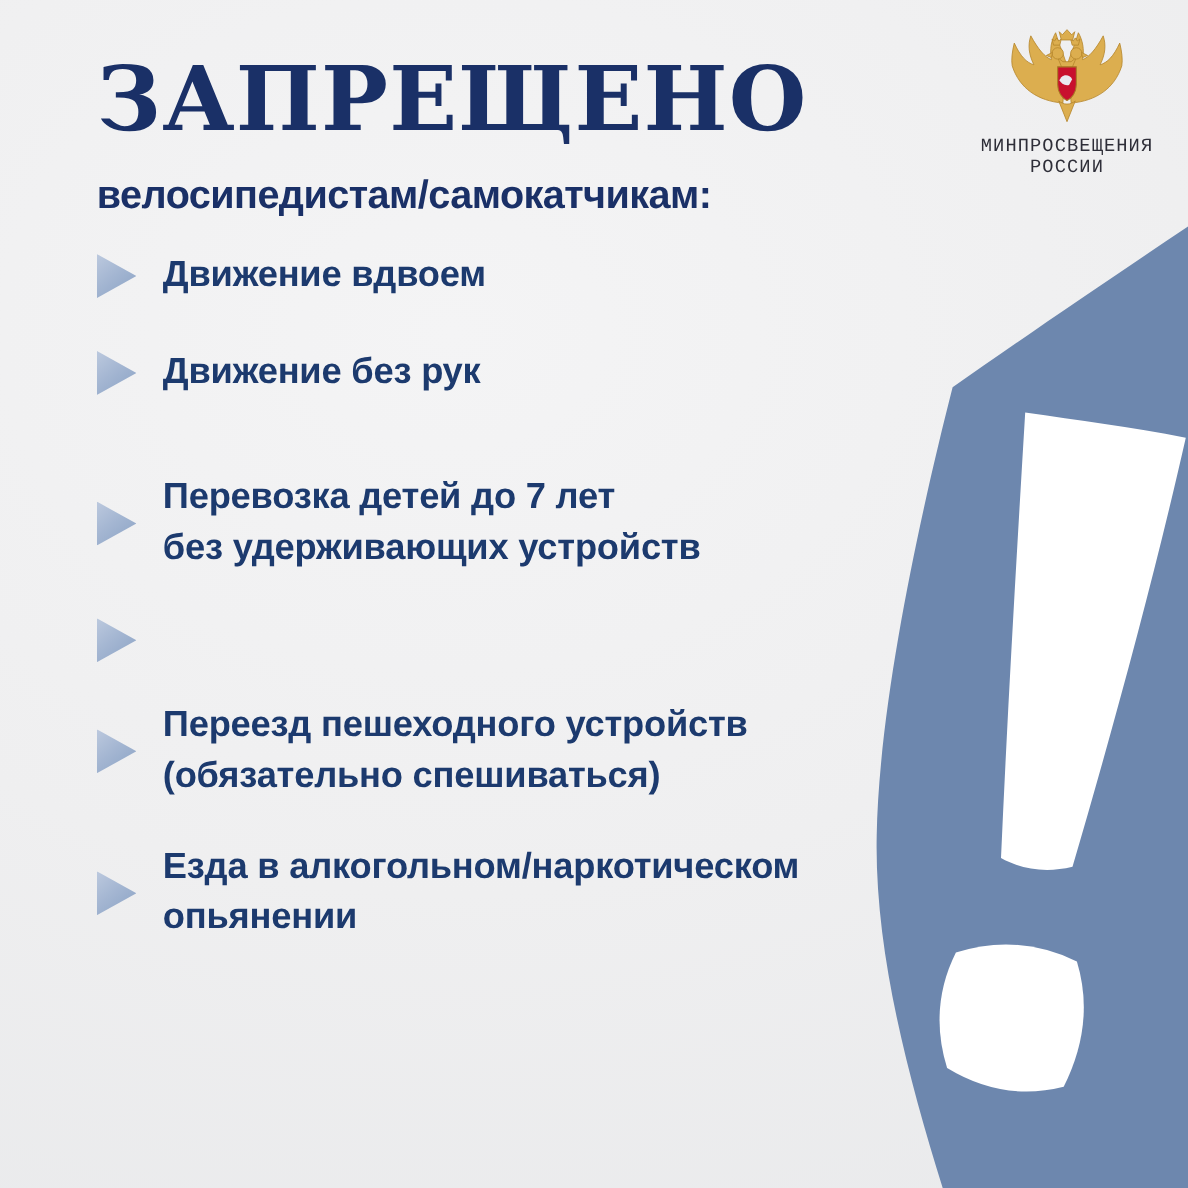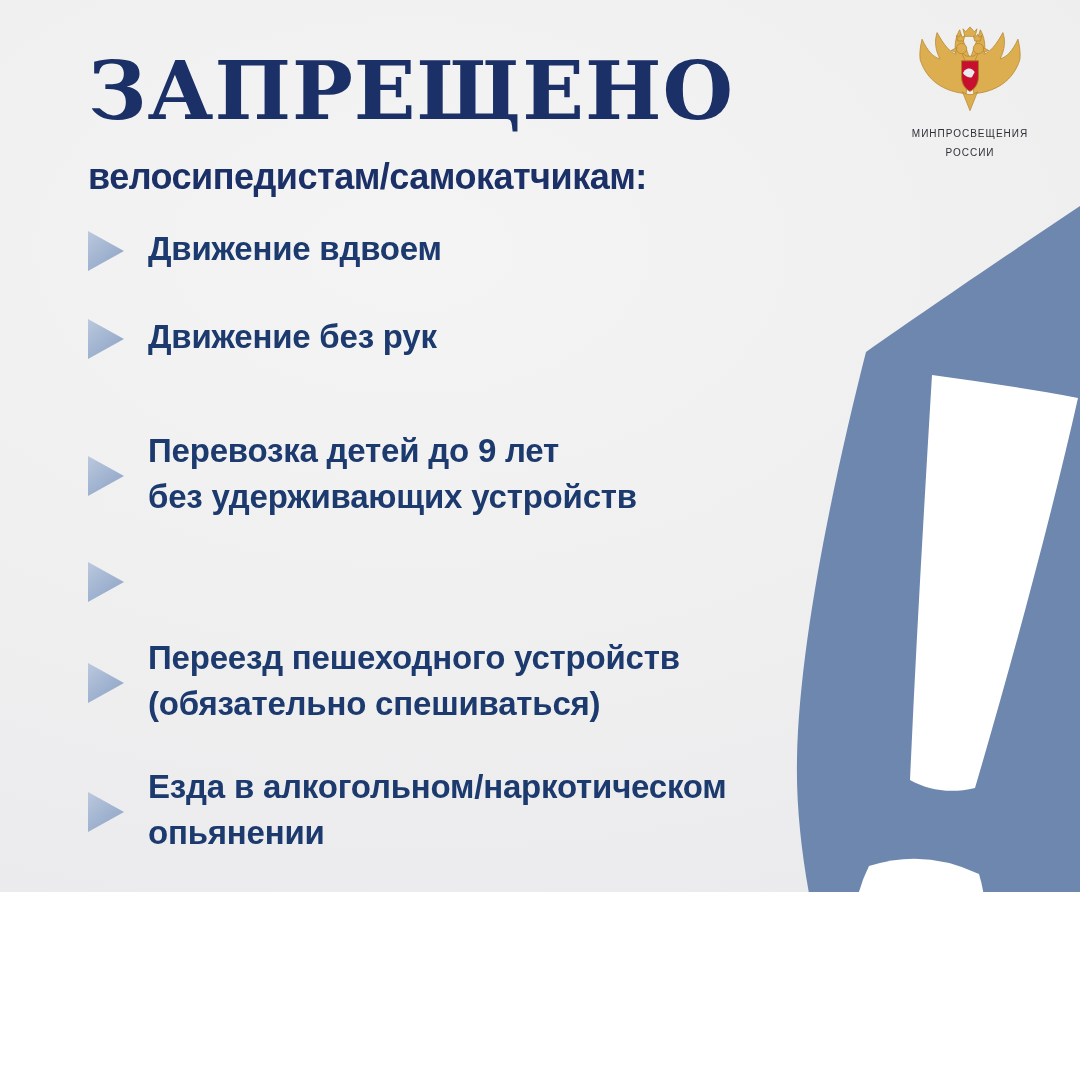--- a/index.html
+++ b/index.html
@@ -1,18 +1,18 @@
 <!DOCTYPE html>
 <html><head>
 <meta charset="utf-8">
 <style>
   html,body{margin:0;padding:0;}
   .canvas{
     position:relative;
-    width:1080px;height:892px;
+    width:1080px;height:1080px;
     overflow:hidden;
     background:radial-gradient(140% 105% at 38% 28%, #f4f4f5 0%, #efeff0 45%, #e6e7e9 100%);
     font-family:"Liberation Sans", sans-serif;
   }
   .bg-shape{position:absolute;left:0;top:0;width:1080px;height:1080px;z-index:0;}
   .content{position:absolute;left:0;top:0;width:1080px;height:1080px;z-index:1;}
 
   .header{position:absolute;left:88px;top:46px;width:700px;}
   .title{
     margin:0;
@@ -28,22 +28,22 @@
     font-weight:bold;
     font-size:36px;
     letter-spacing:-0.5px;
     color:#1a3067;
   }
 
   .logo{position:absolute;left:878px;top:26px;width:184px;text-align:center;}
   .logo svg{display:block;margin:0 auto;}
   .logo-text{
     margin-top:4px;
-    font-family:Liberation Sans, sans-serif;
-    font-size:10px;
+    font-family:Liberation Mono, monospace;
+    font-size:17px;
     letter-spacing:1px;
     line-height:19px;
     color:#2e2e38;
   }
 
   .rules{
     position:absolute;left:88px;top:226px;width:640px;
     margin:0;padding:0;list-style:none;
   }
   .rules li{display:flex;align-items:center;margin-bottom:38px;}
@@ -119,21 +119,21 @@
       <li>
         <span class="tri"></span>
         <span class="rule-text">Движение вдвоем</span>
       </li>
       <li>
         <span class="tri"></span>
         <span class="rule-text">Движение без рук</span>
       </li>
       <li>
         <span class="tri"></span>
-        <span class="rule-text">Перевозка детей до 9 лет
+        <span class="rule-text">Перевозка детей до 7 лет
 без удерживающих устройств</span>
       </li>
       <li>
         <span class="tri"></span>
       </li>
       <li>
         <span class="tri"></span>
         <span class="rule-text">Переезд пешеходного устройств
 (обязательно спешиваться)</span>
       </li>

